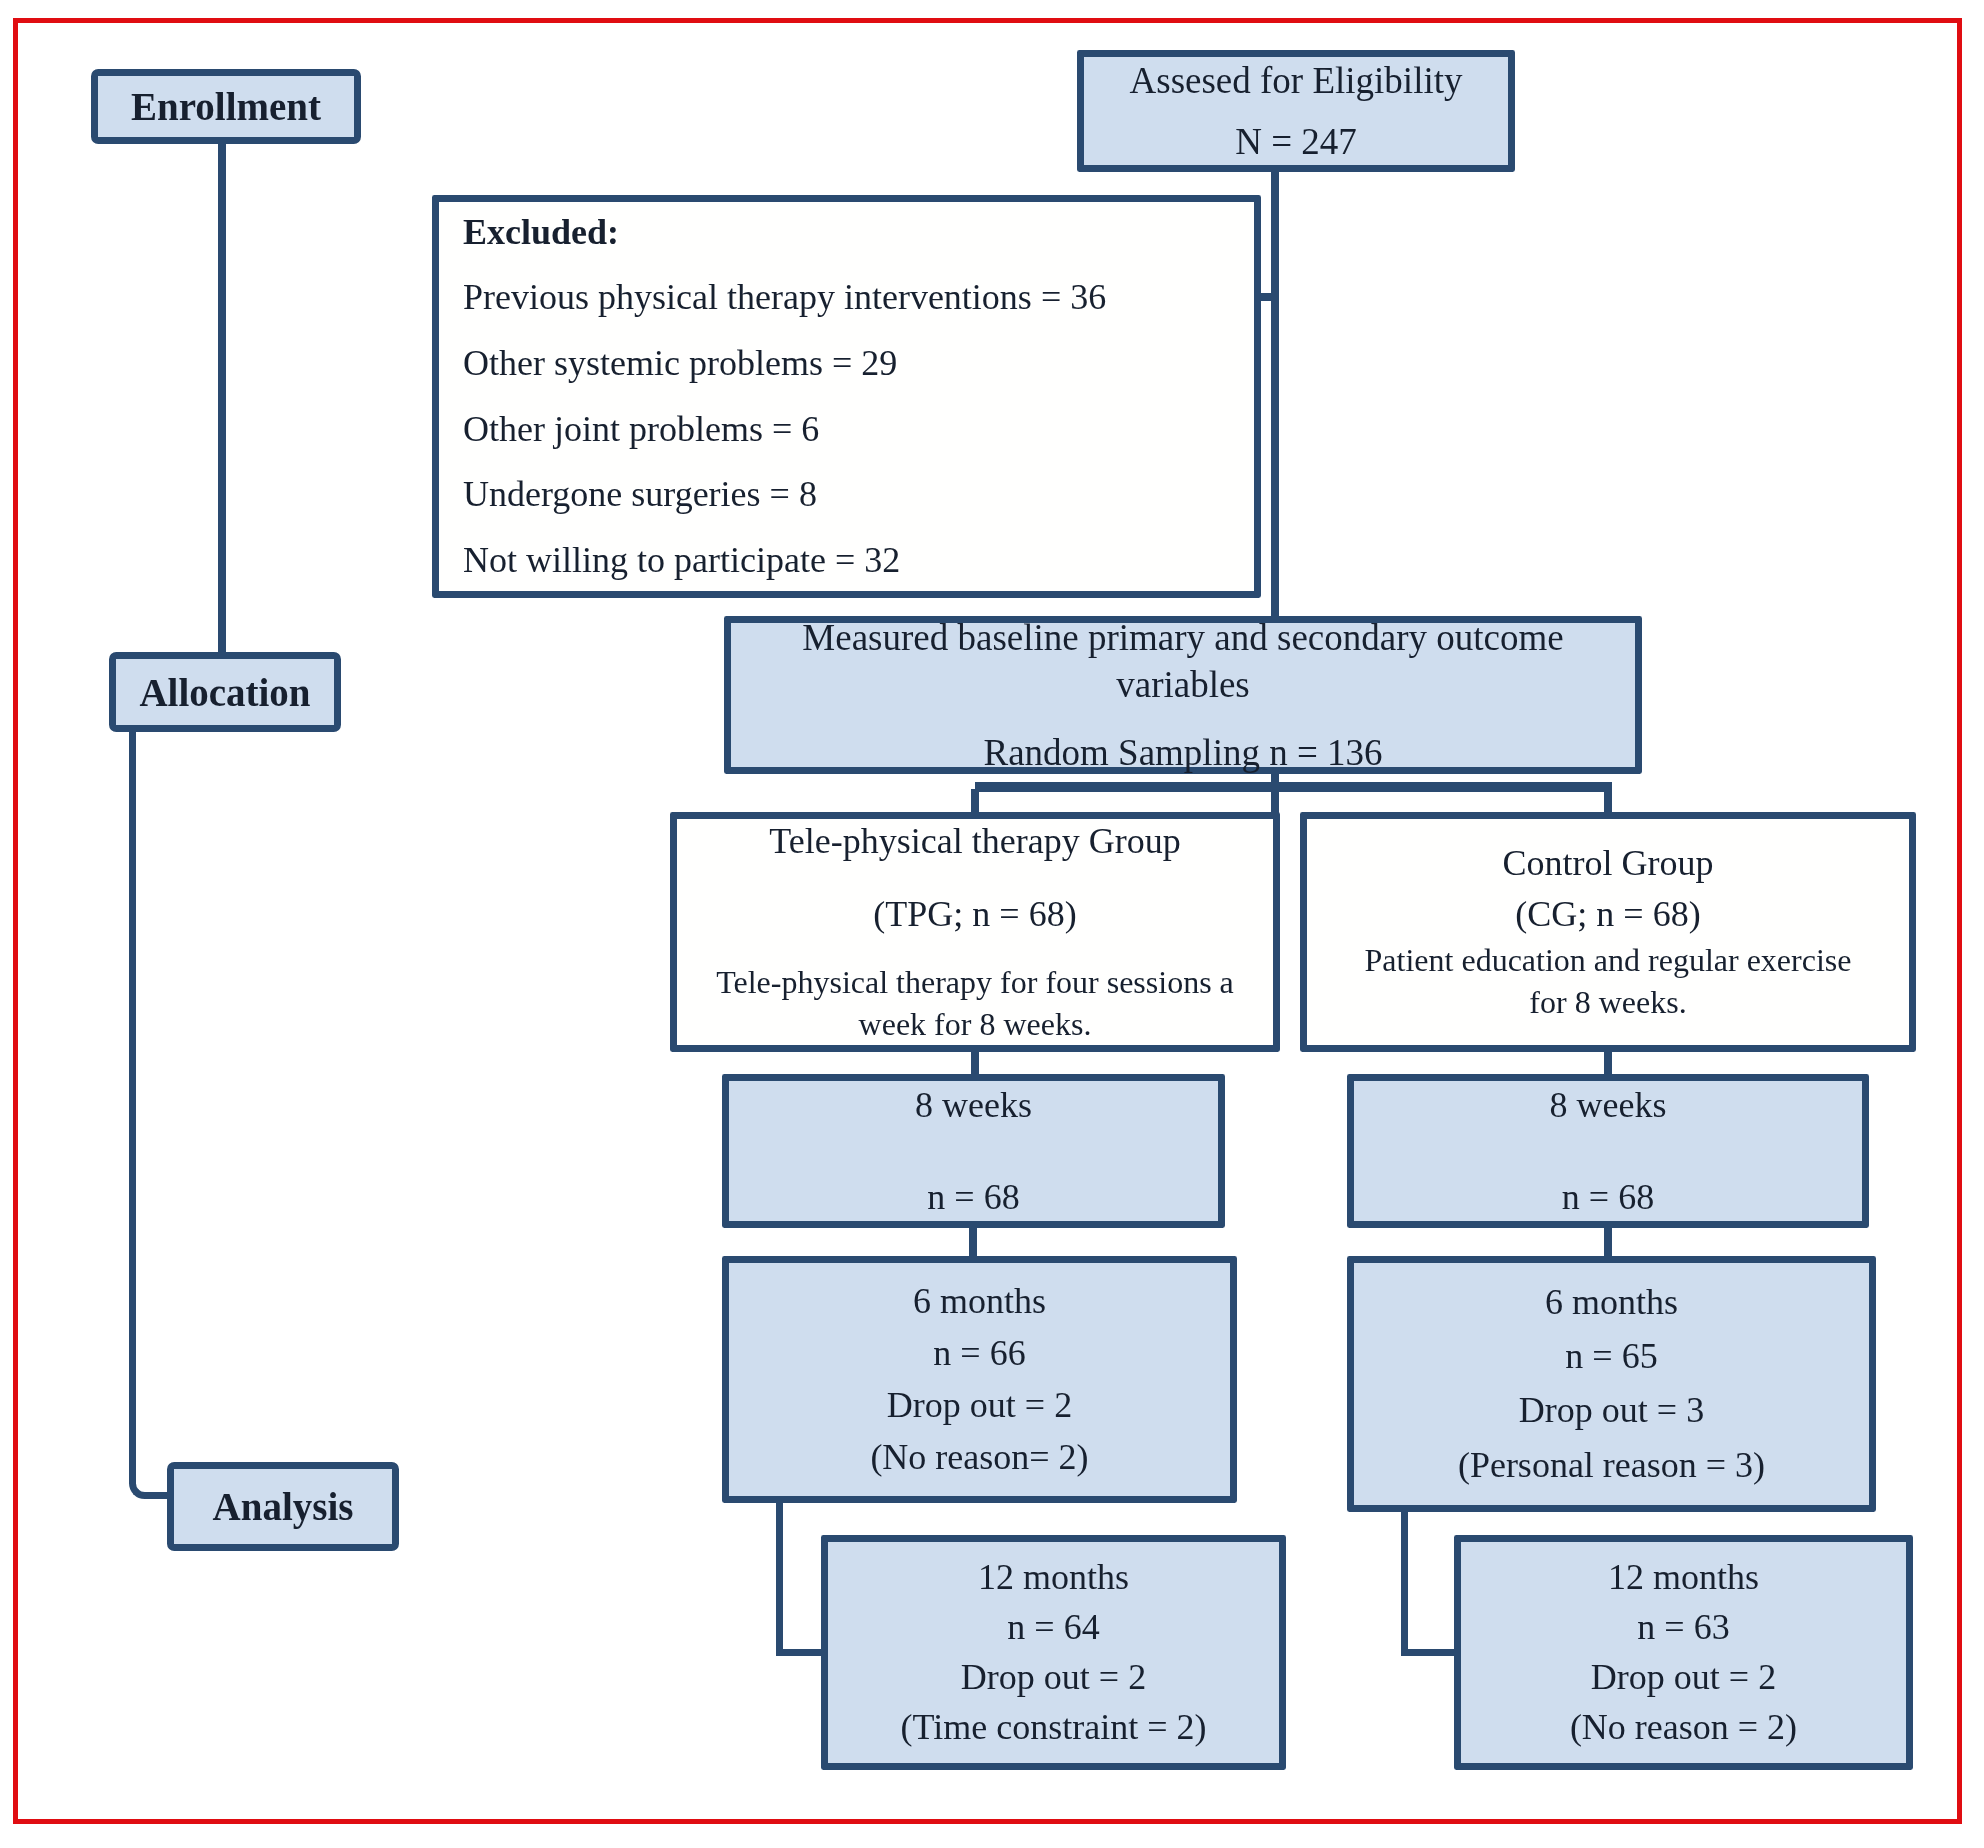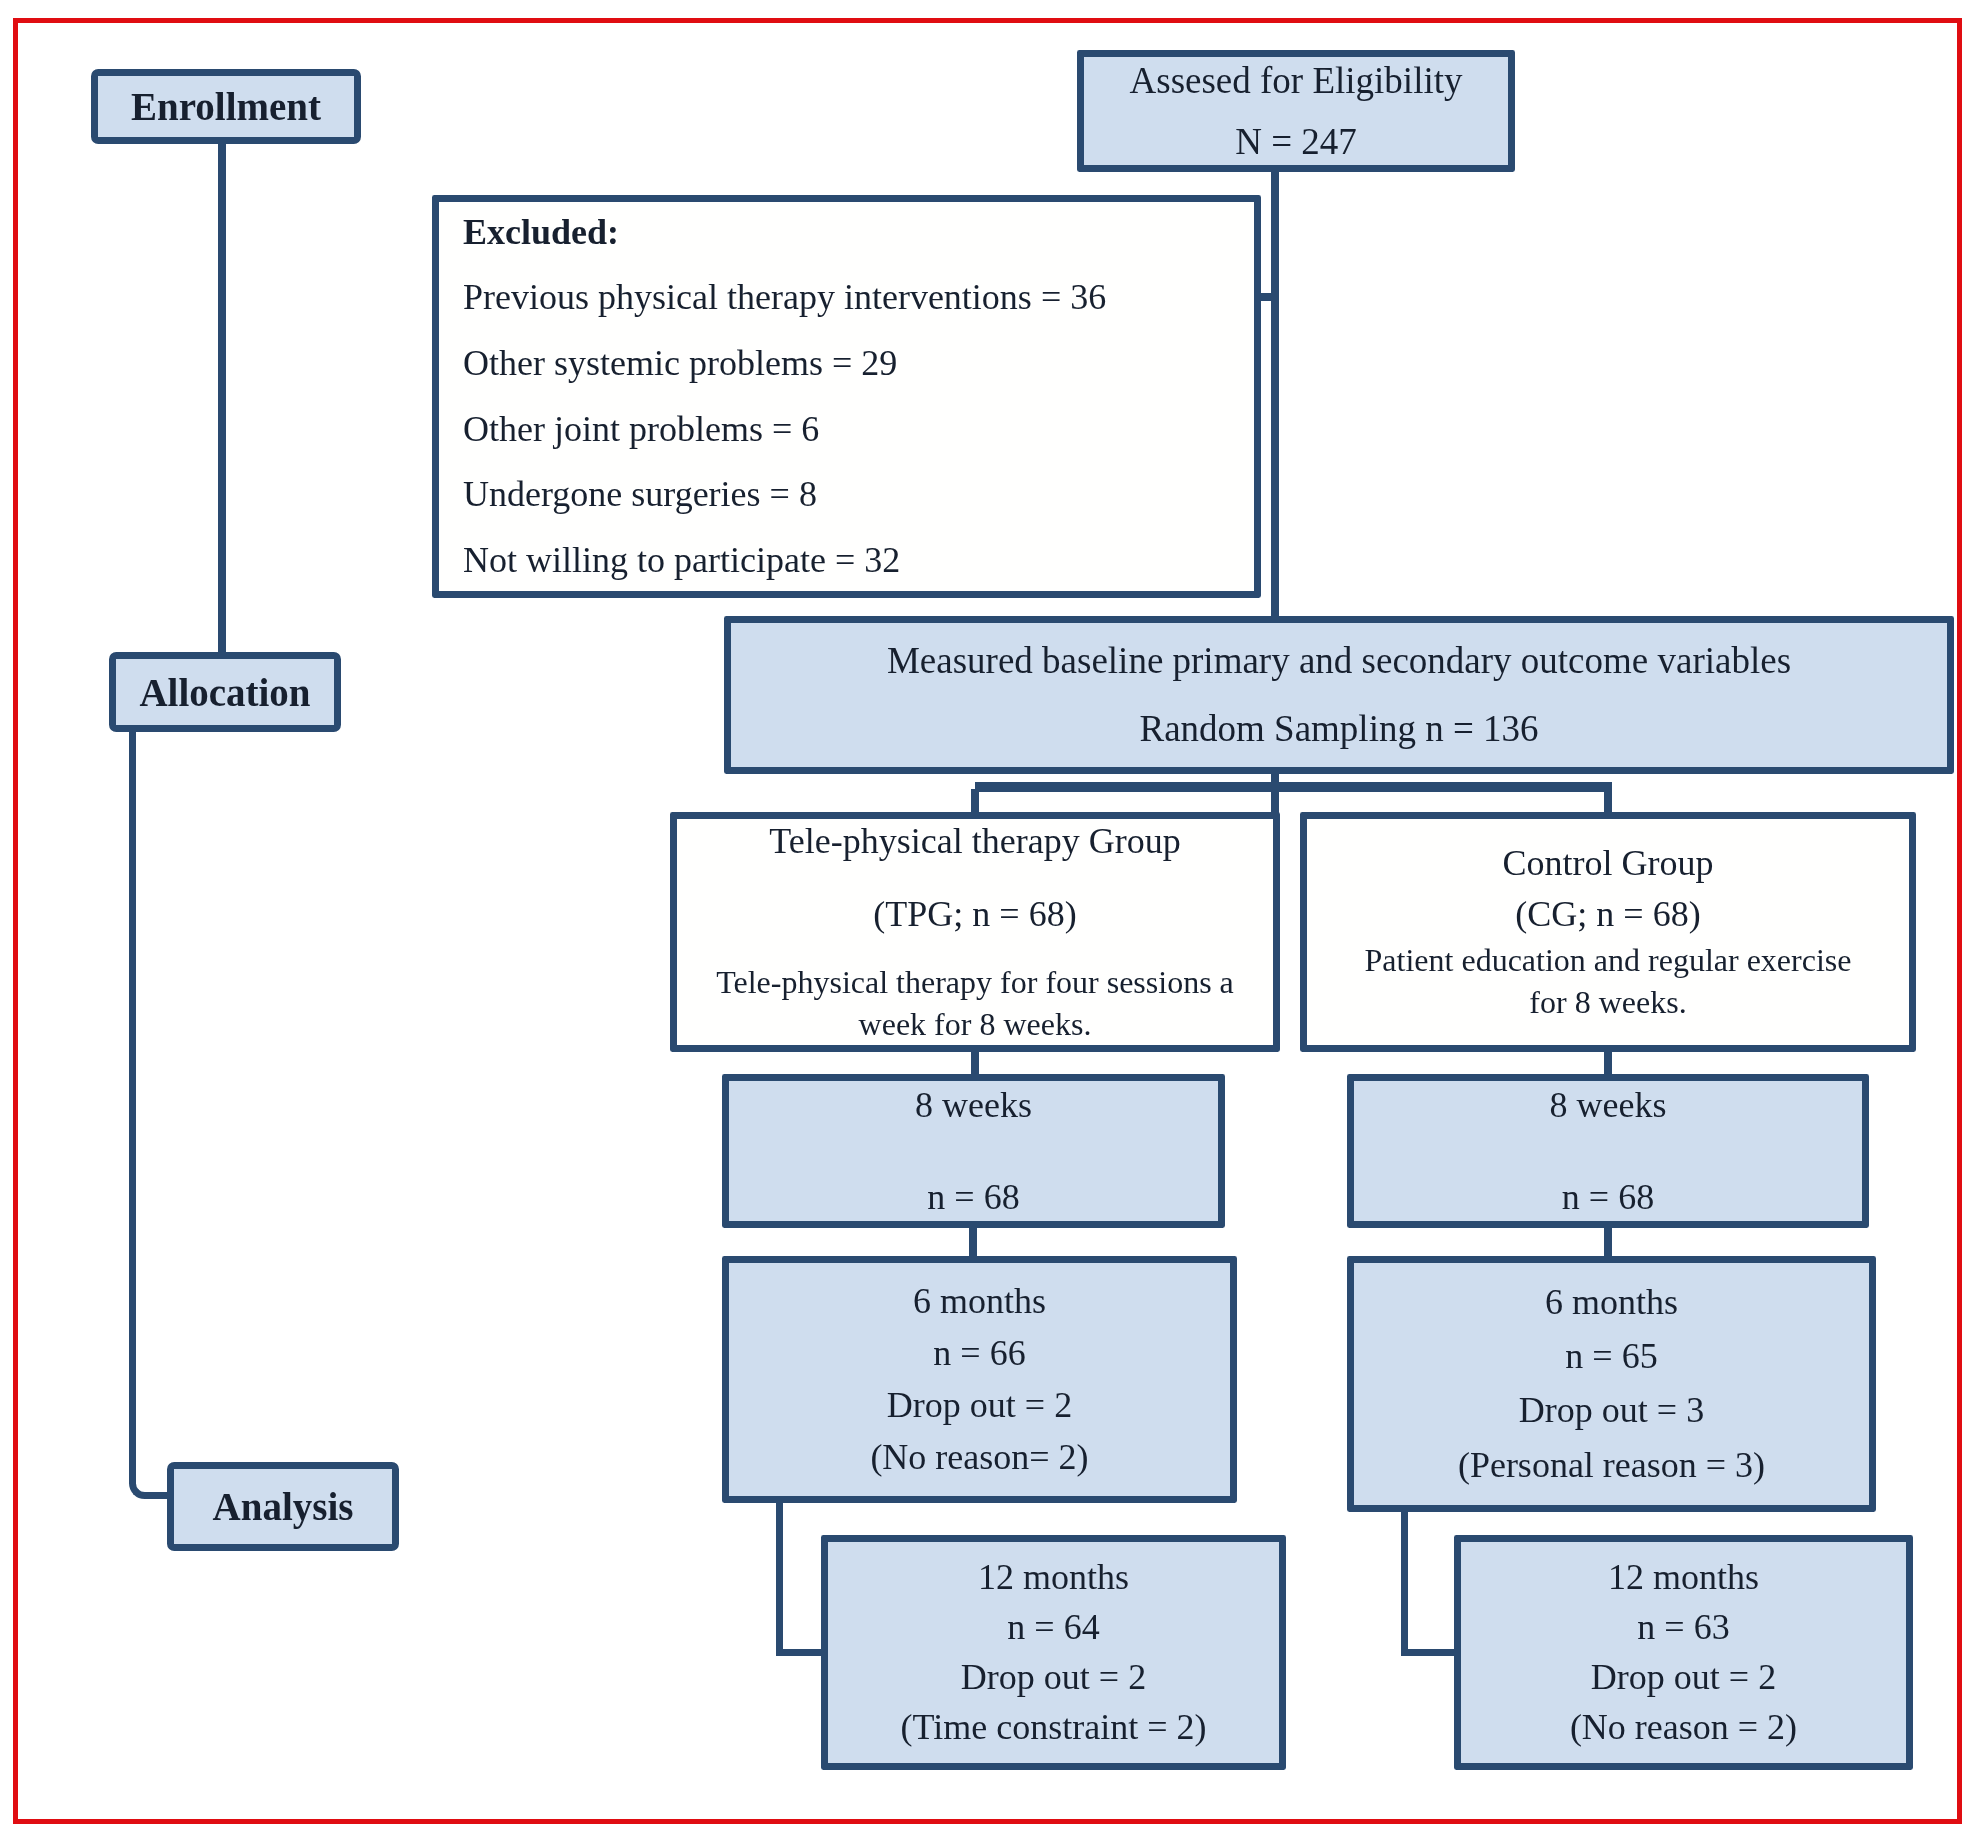--- a/index.html
+++ b/index.html
@@ -110,21 +110,21 @@
 
   <div class="box white excluded-box" style="left:432px;top:195px;width:829px;height:403px;">
     <span class="excluded-title">Excluded:</span>
     <span>Previous physical therapy interventions = 36</span>
     <span>Other systemic problems = 29</span>
     <span>Other joint problems = 6</span>
     <span>Undergone surgeries = 8</span>
     <span>Not willing to participate = 32</span>
   </div>
 
-  <div class="box fill t62" style="left:724px;top:616px;width:1230px;height:158px;">
+  <div class="box fill t62" style="left:724px;top:616px;width:918px;height:158px;">
     <span class="measured-line1">Measured baseline primary and secondary outcome variables</span>
     <span class="measured-line2">Random Sampling n = 136</span>
   </div>
 
   <div class="box white t60 gap46" style="left:670px;top:812px;width:610px;height:240px;">
     <span>Tele-physical therapy Group</span>
     <span>(TPG; n = 68)</span>
     <span class="t53 desc desc-tpg" style="margin-top:-3.6px;">Tele-physical therapy for four sessions a week for 8 weeks.</span>
   </div>
 

